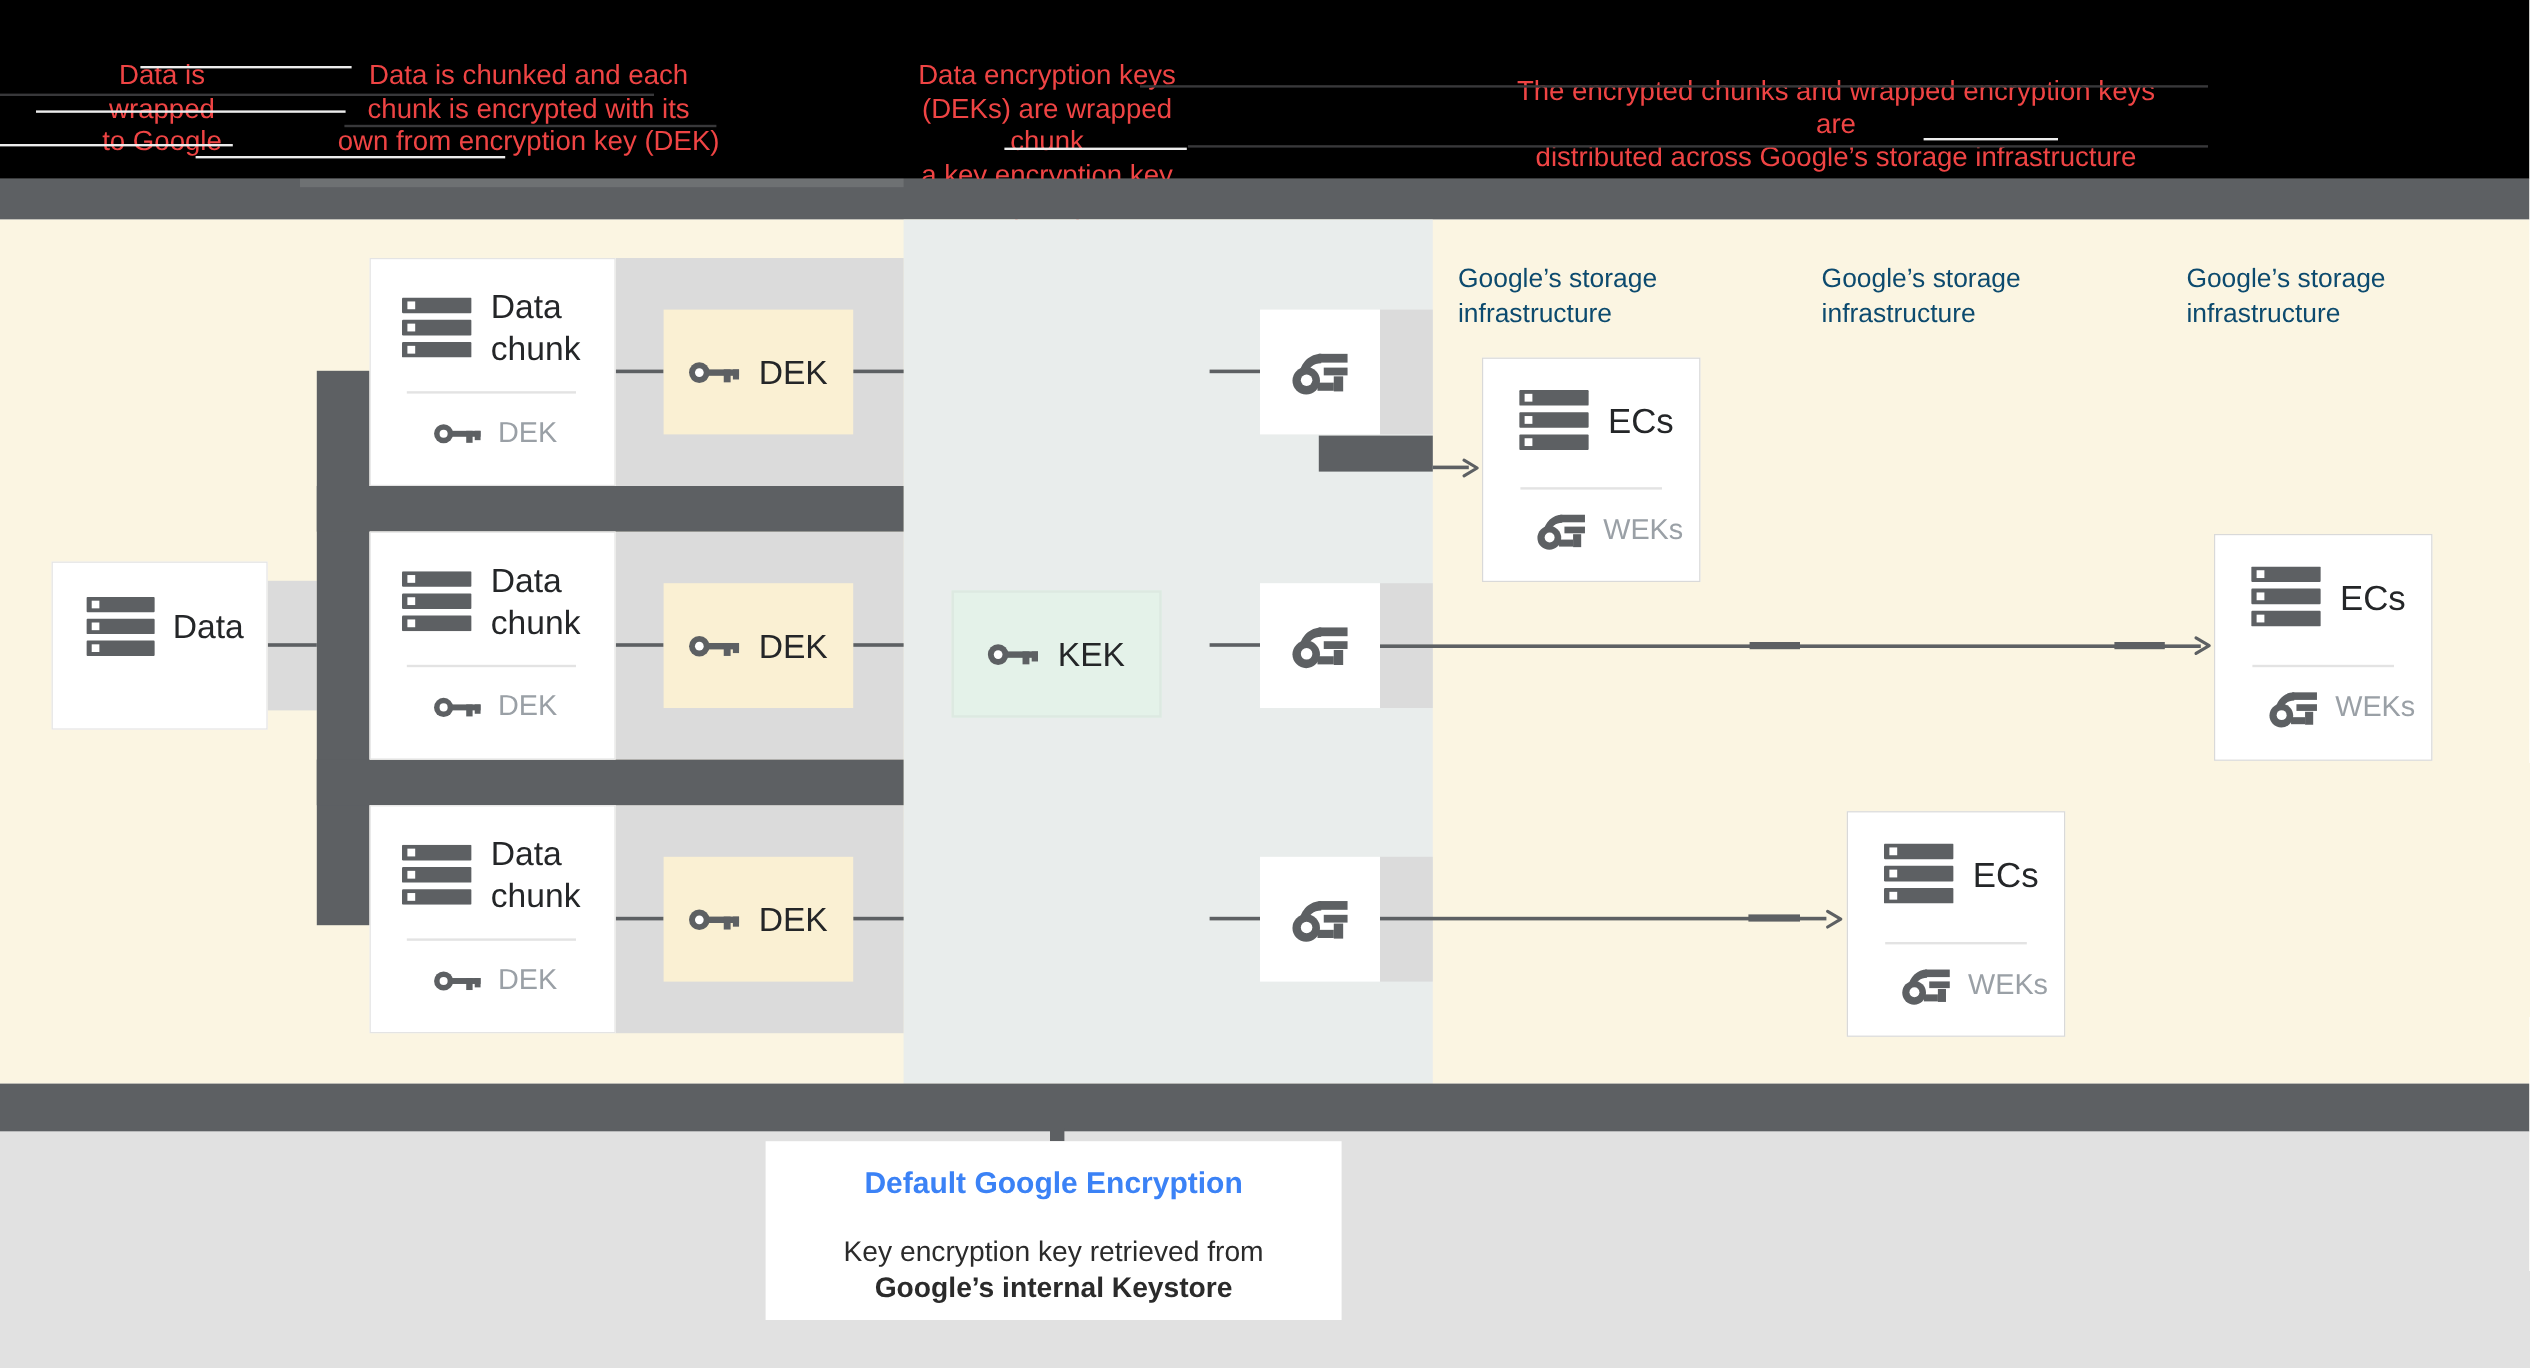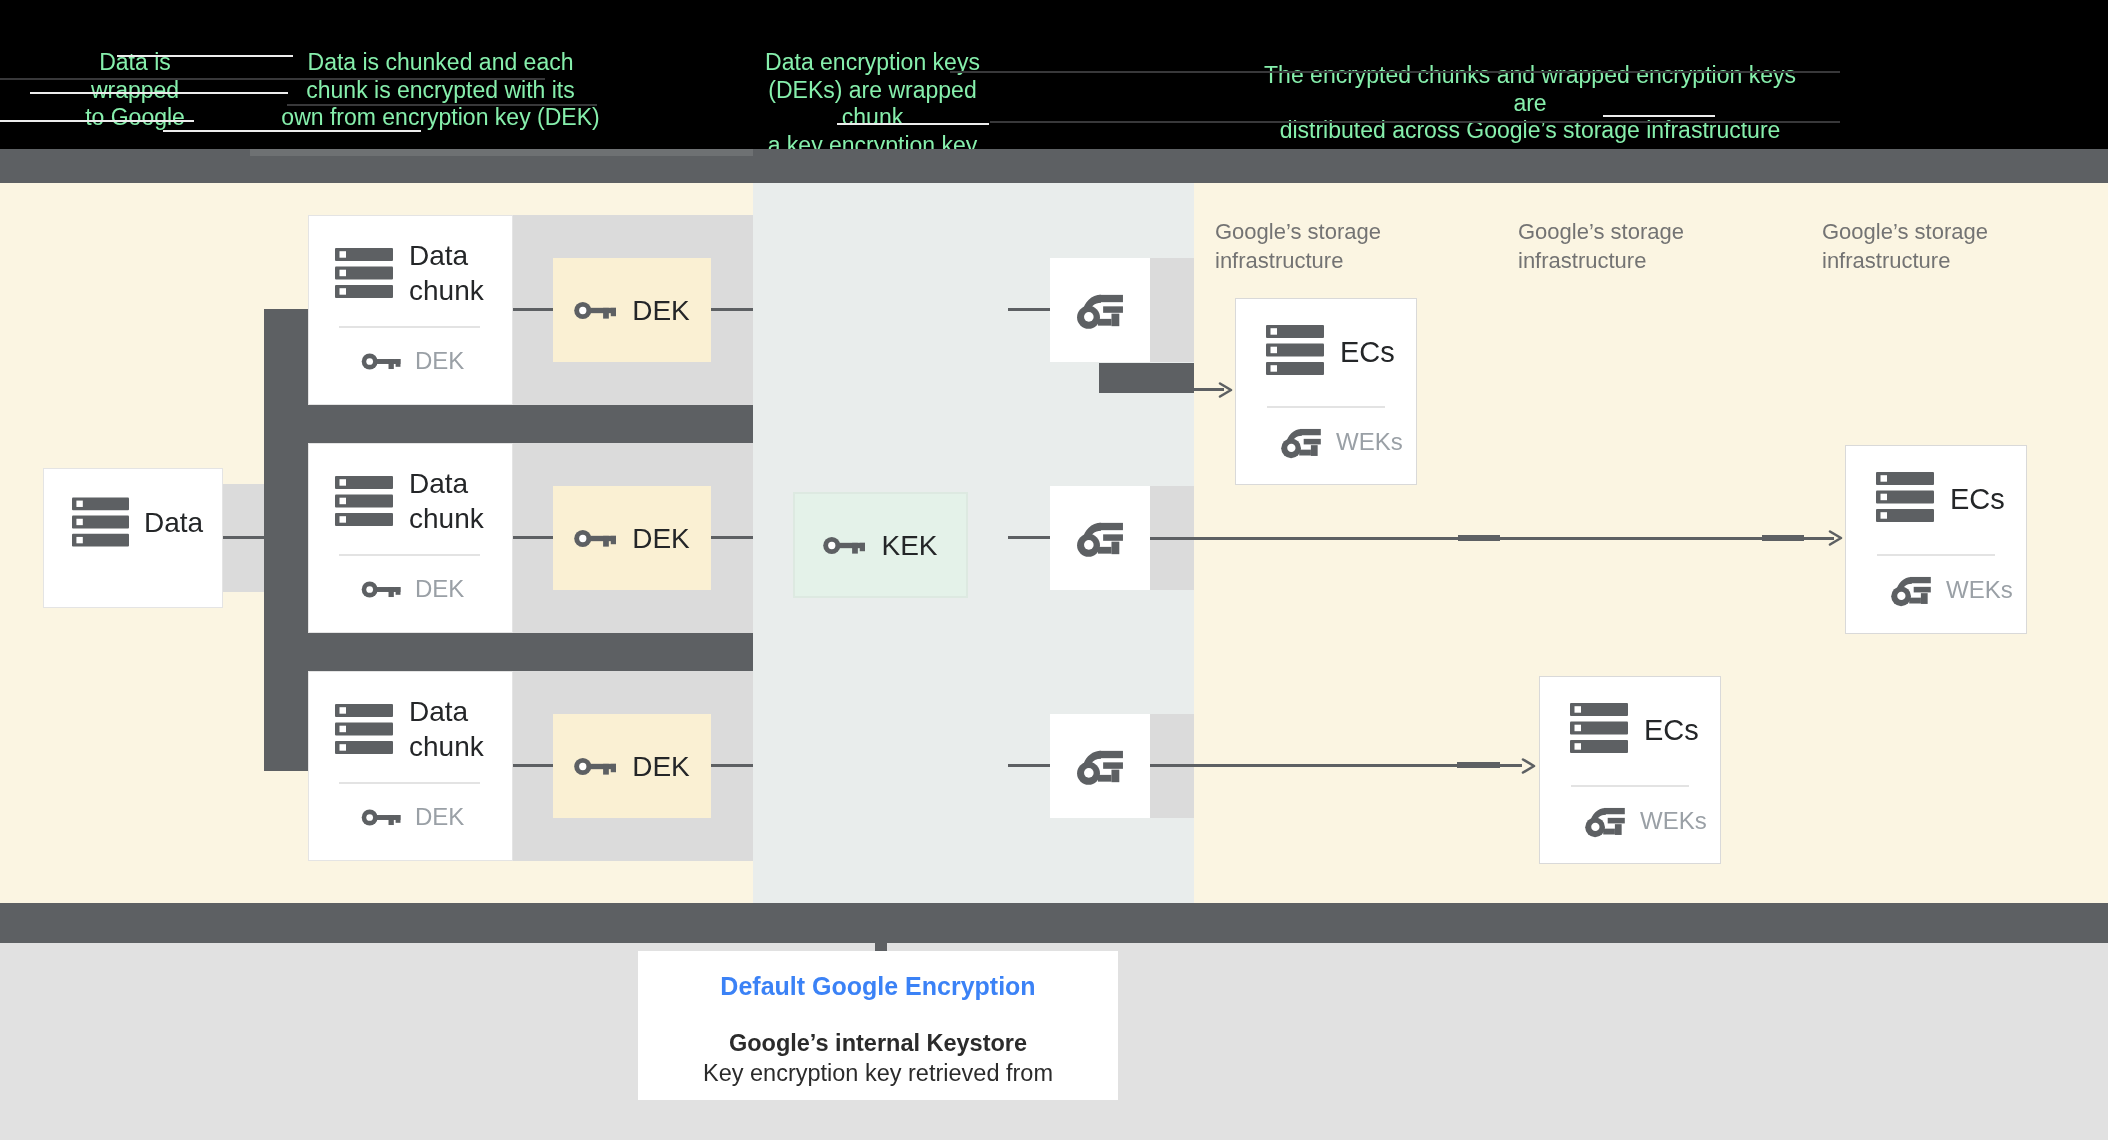--- a/index.html
+++ b/index.html
@@ -1,21 +1,21 @@
 <!DOCTYPE html>
 <html><head>
 <meta charset="utf-8">
 <style>
   html,body{margin:0;padding:0;background:#fff;}
   #stage{position:relative;width:2108px;height:1140px;background:#fff;overflow:hidden;
          font-family:"Liberation Sans",sans-serif;color:#242628;}
   .abs{position:absolute;}
   
   .hdr{left:0;top:0;width:2108px;height:149px;background:#000;}
-  .hcol{position:absolute;text-align:center;font-size:23px;line-height:27.5px;color:#86efac;}
+  .hcol{position:absolute;text-align:center;font-size:23px;line-height:27.5px;color:#ef4444;}
   .hline{position:absolute;height:2px;background:#ececec;}
   .hline.dim{background:#38383a;}
   .bar-top{left:0;top:149px;width:2108px;height:34px;background:#5d6063;}
   .bar-top-lite{left:250px;top:149px;width:503px;height:7px;background:#6e7173;}
   
   .canvas{left:0;top:183px;width:2108px;height:720px;background:#fbf5e2;}
   .kekcol{left:753px;top:183px;width:441px;height:720px;background:#e9edec;}
   .band{background:#dbdbdb;}
   .dark{background:#5d6063;}
   .line{background:#5d6063;}
@@ -30,21 +30,21 @@
   .bx-ttl.big{font-size:29px;}
   .divline{position:absolute;height:2px;background:#e3e3e3;}
   .sub{position:absolute;display:flex;align-items:center;gap:14px;color:#9aa0a6;font-size:24px;}
   .icon{display:inline-block;}
   .icon svg{width:100%;height:100%;display:block;}
   .srv{width:58px;height:50px;}
   .key-s{width:40px;height:23px;}
   .key-m{width:42px;height:25px;}
   .wkey-s{width:42px;height:36px;}
   .wkey-l{width:48px;height:42px;}
-  .storage{position:absolute;width:225px;font-size:22px;line-height:28.5px;color:#737373;}
+  .storage{position:absolute;width:225px;font-size:22px;line-height:28.5px;color:#0c4a6e;}
   .arrowhead{position:absolute;width:20px;height:20px;}
   
   .bar-bottom{left:0;top:903px;width:2108px;height:40px;background:#5d6063;}
   .footer{left:0;top:943px;width:2108px;height:197px;background:#e1e1e1;}
   .caption{left:638px;top:951px;width:480px;height:149px;background:#fff;text-align:center;box-sizing:border-box;padding-top:21px;}
   .cap-title{font-size:25px;font-weight:bold;color:#3b82f6;margin:0 0 27px 0;}
   .cap-line{font-size:23.5px;line-height:30px;color:#2b2b2b;margin:0;}
   .cap-line.b{font-weight:bold;}
 </style>
 </head>
@@ -463,17 +463,17 @@
 </span>
       <span>WEKs</span>
     </div>
   </div>
 
   <div class="abs bar-bottom"></div>
   <div class="abs footer"></div>
   <div class="abs dark" style="left:875px;top:940px;width:12px;height:11px;"></div>
   <div class="abs caption">
     <p class="cap-title">Default Google Encryption</p>
+    <p class="cap-line">Key encryption key retrieved from</p>
     <p class="cap-line b">Google’s internal Keystore</p>
-    <p class="cap-line">Key encryption key retrieved from</p>
   </div>
 
 </div>
 
 </body></html>

